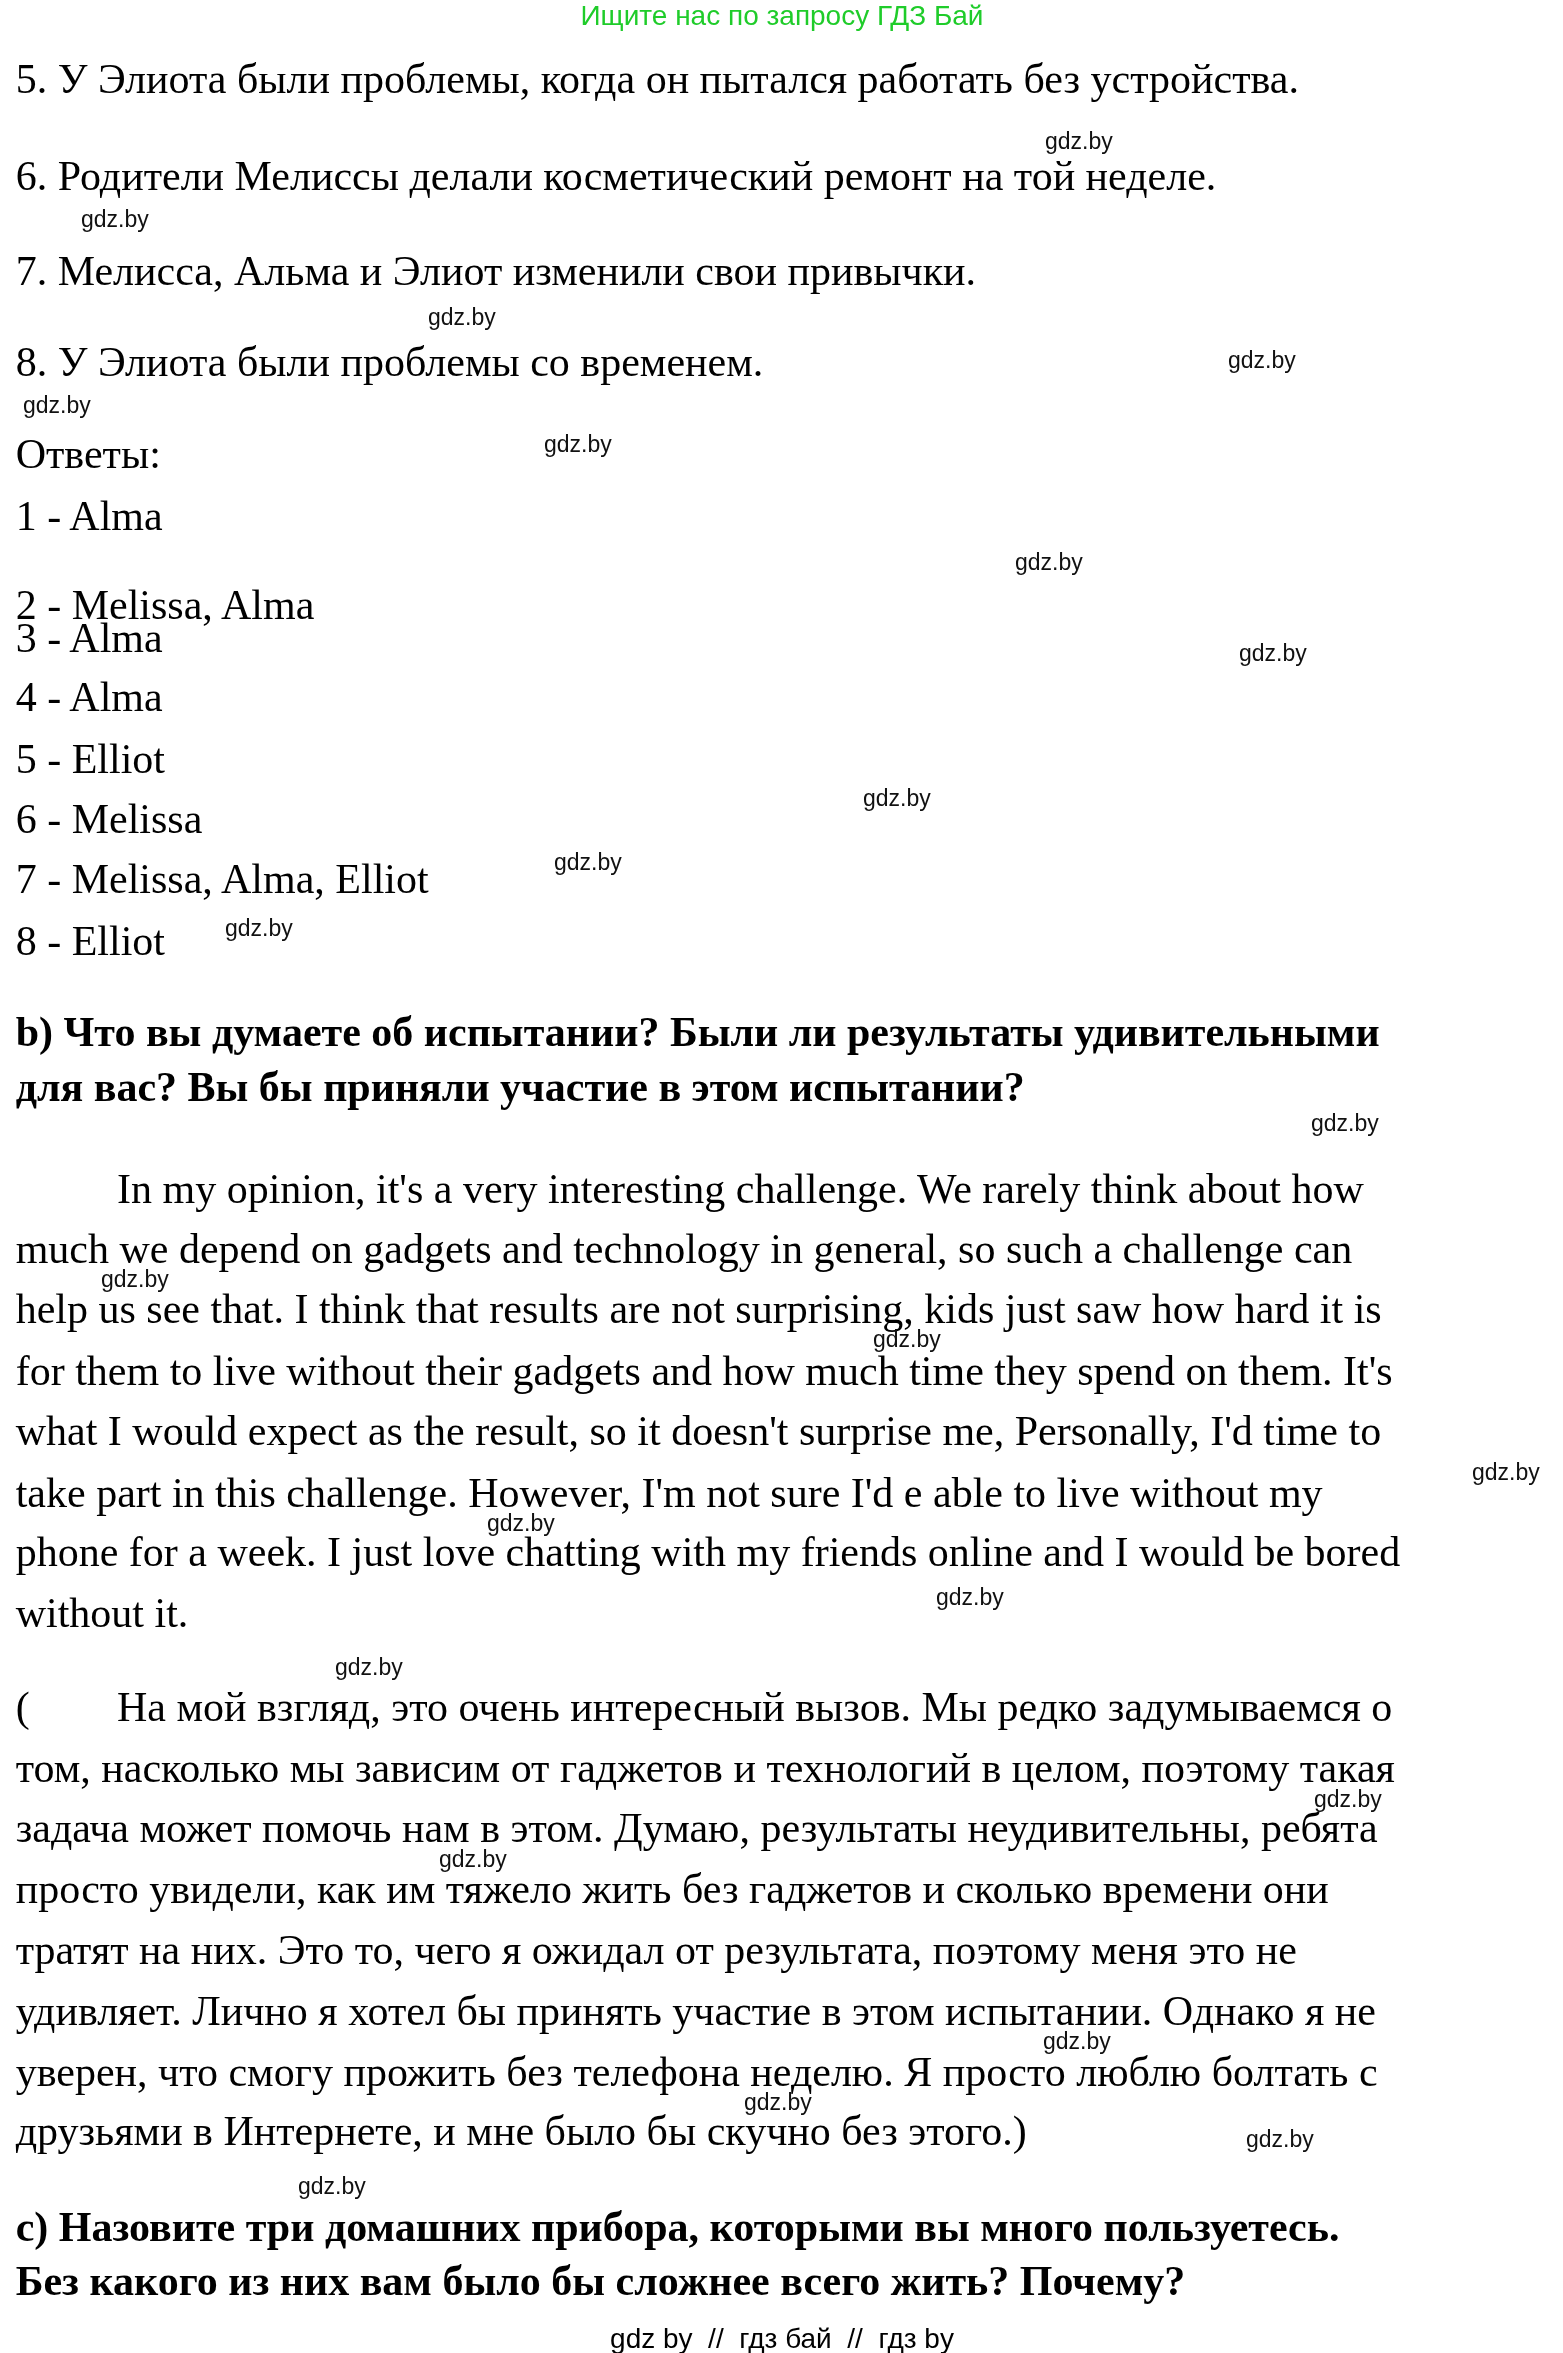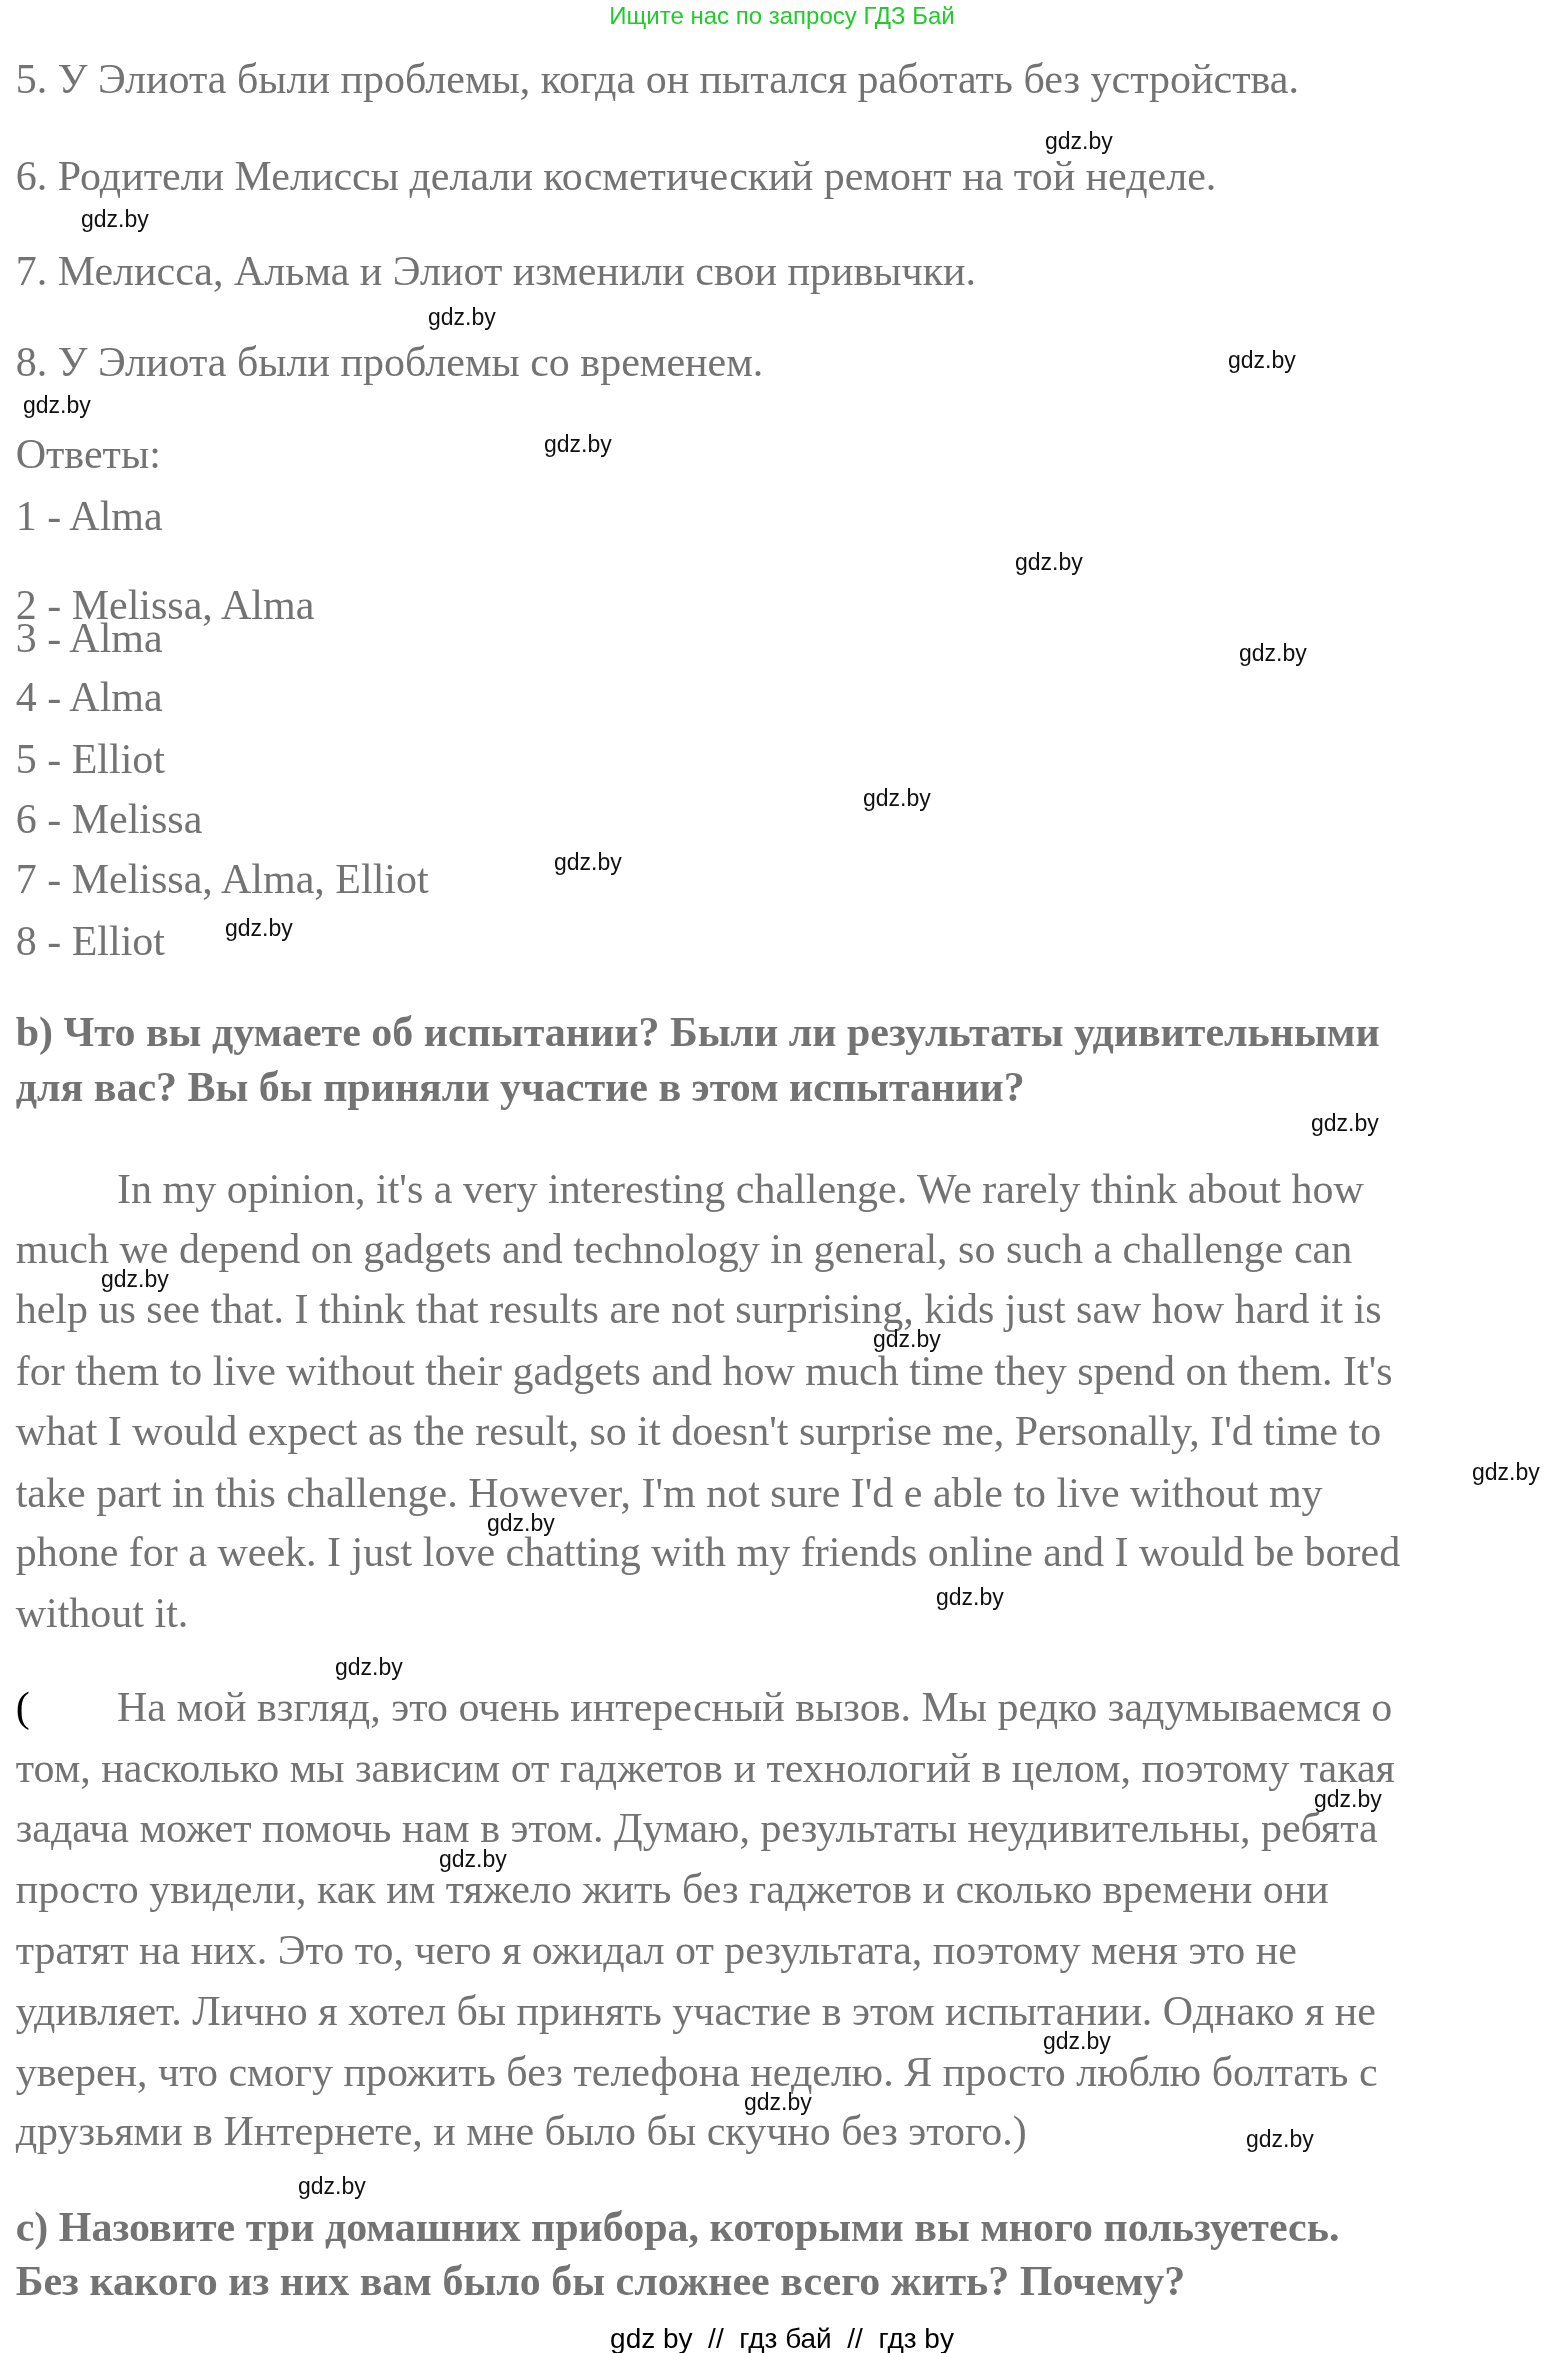--- a/index.html
+++ b/index.html
@@ -1,34 +1,34 @@
 <!DOCTYPE html>
 <html style="font-size:12.6px"><head>
   <meta charset="utf-8">
   <style>
     html, body { margin: 0; padding: 0; background: #ffffff; }
     body { width: 1564px; height: 2354px; position: relative; overflow: hidden; }
     .page { position: absolute; left: 0; top: 0; width: 1564px; height: 2354px; }
     .line {
       position: absolute; left: 15.7px; white-space: nowrap;
       font-family: "Liberation Serif", "DejaVu Serif", serif;
-      font-size: 42px; line-height: 42px; color: #737373;
+      font-size: 42px; line-height: 42px; color: #000000;
     }
     .bold { font-weight: bold; }
     .indent { left: 117px; }
     .paren { position: absolute; left: 15.7px; font-family: "Liberation Serif", serif; font-size: 42px; line-height: 42px; color:#000; }
     .wm {
       position: absolute; white-space: nowrap;
       font-family: "Liberation Sans", "DejaVu Sans", sans-serif;
       font-size: 23px; line-height: 23.6px; color: #111;
     }
     .top-banner {
       position: absolute; left: 0; right: 0; top: 0; text-align: center;
       font-family: "Liberation Sans", "DejaVu Sans", sans-serif;
-      font-size: 24px; line-height: 31px;
+      font-size: 28px; line-height: 31px;
     }
     .bottom-banner {
       position: absolute; left: 0; right: 0; top: 2323px; text-align: center;
       font-family: "Liberation Sans", "DejaVu Sans", sans-serif;
       font-size: 28px; line-height: 31px; white-space: pre;
     }
   </style>
 </head>
 <body>
 

